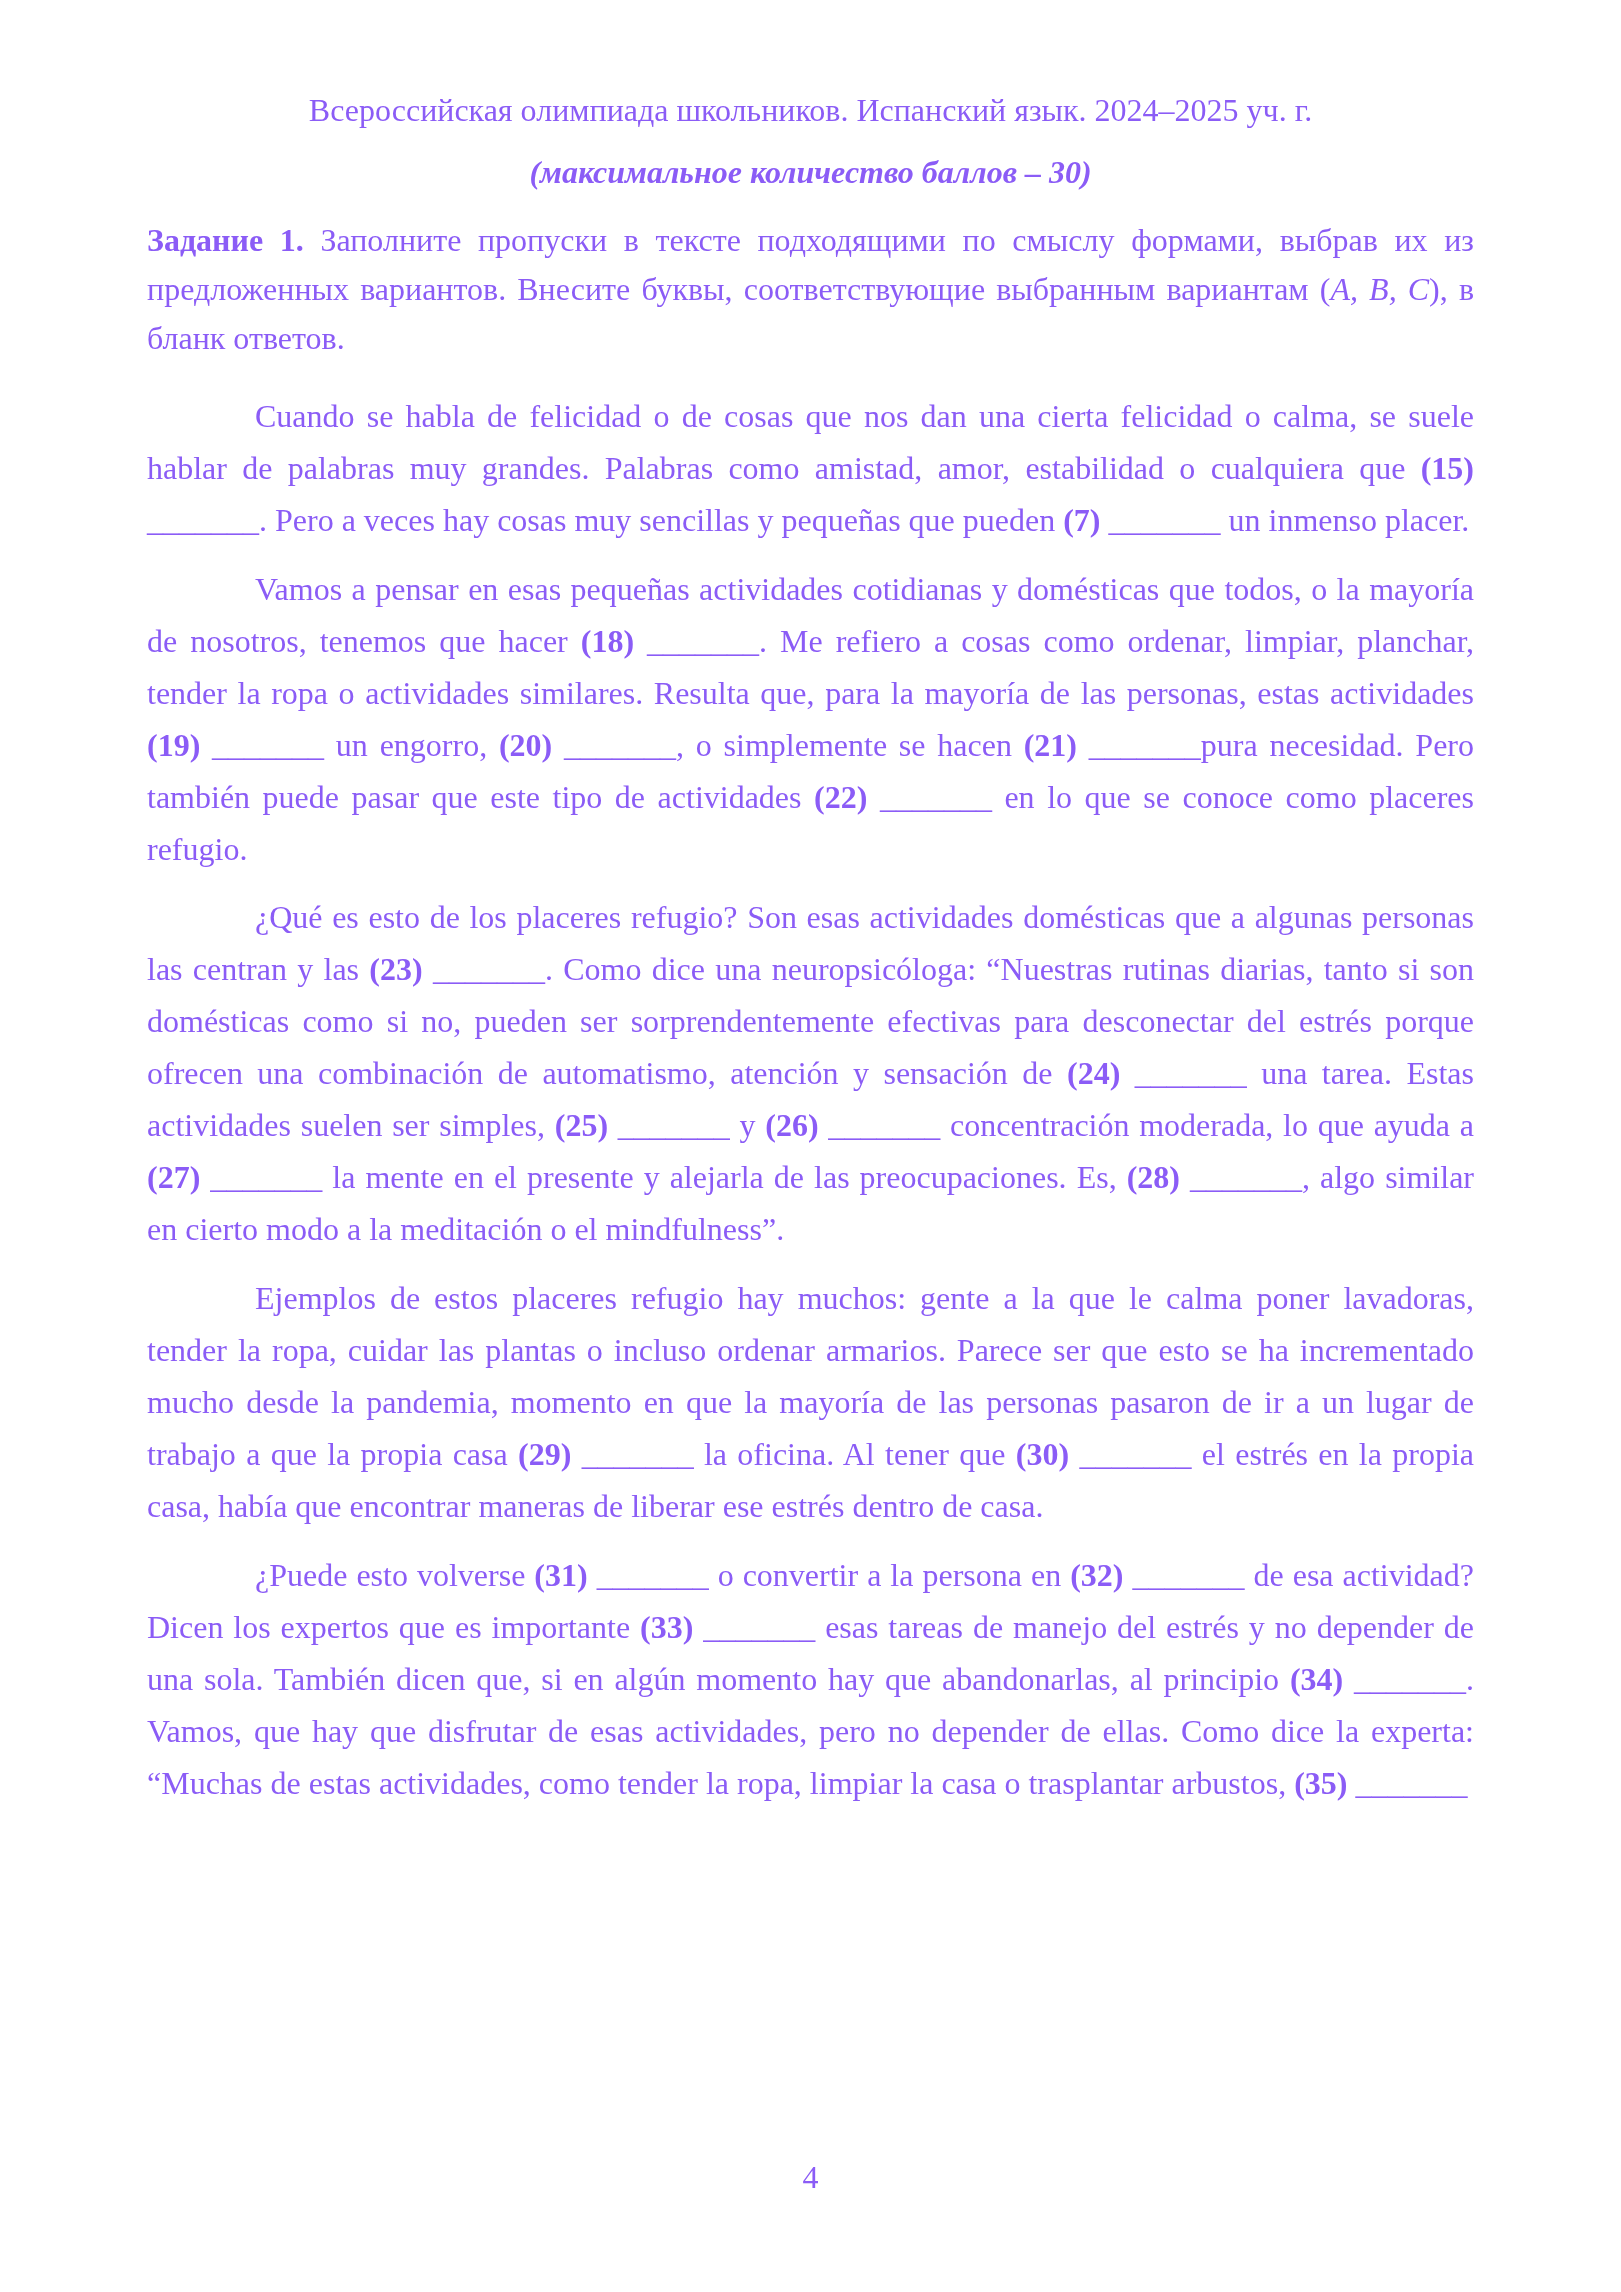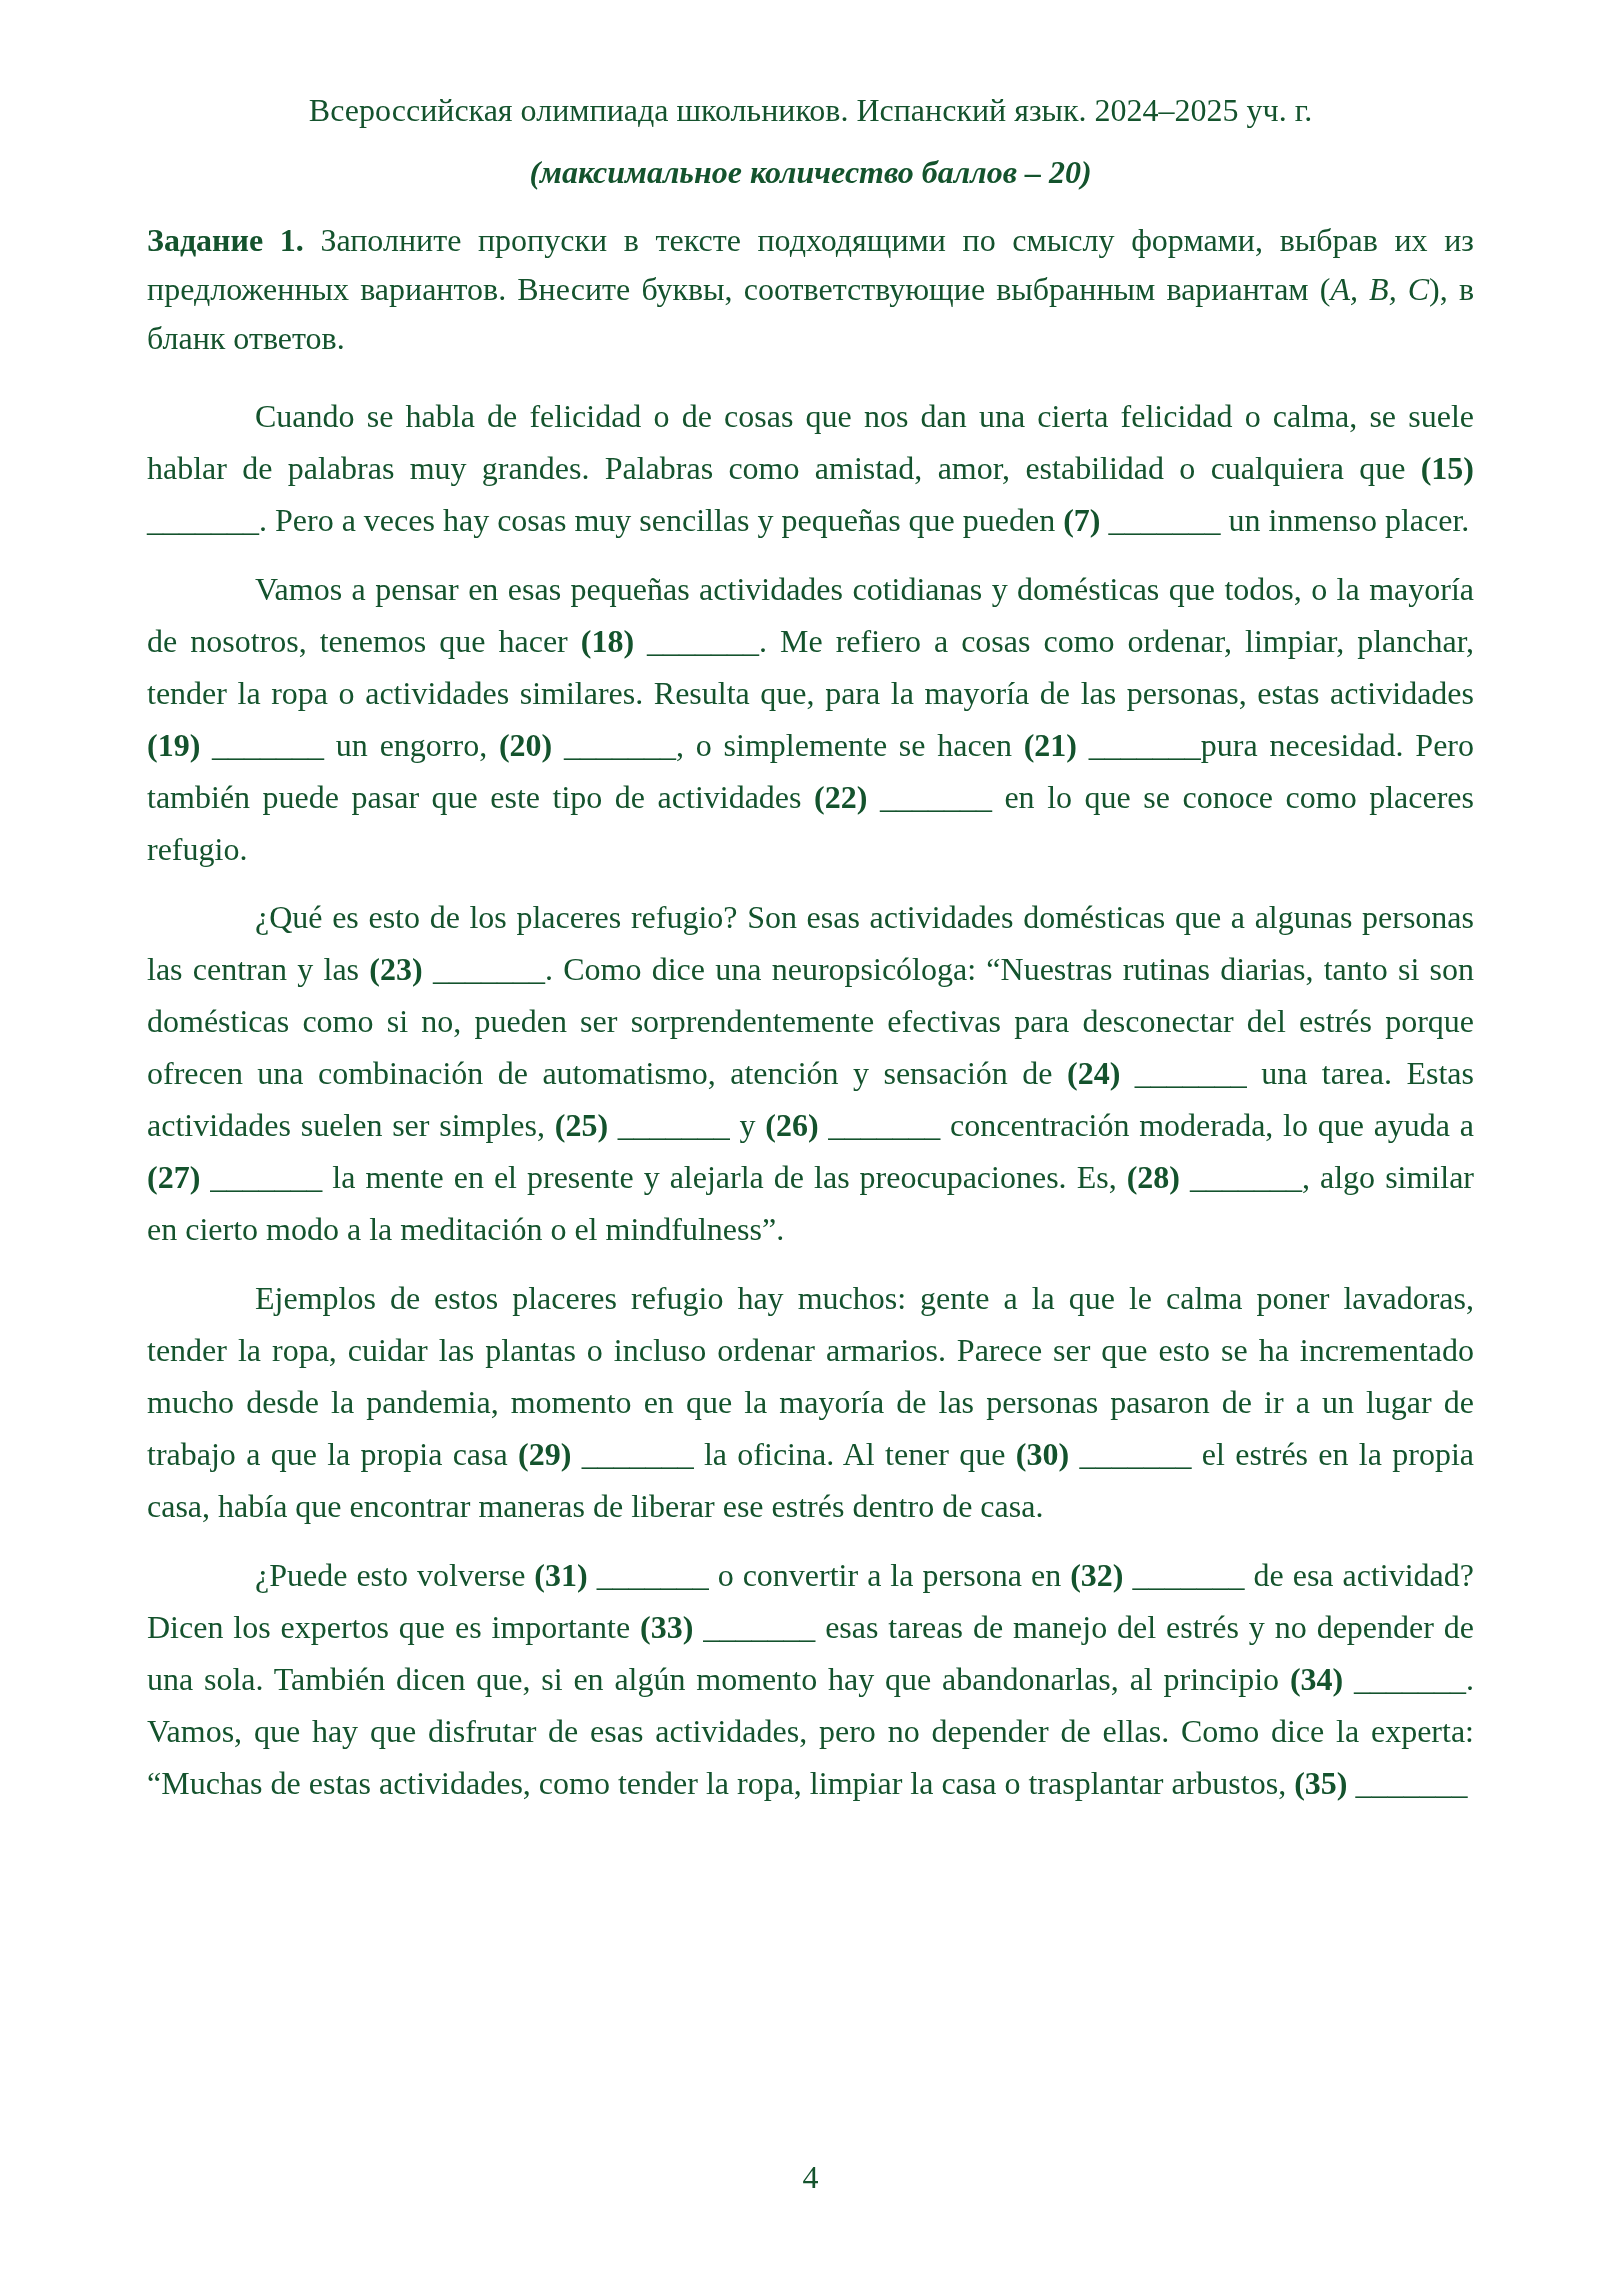--- a/index.html
+++ b/index.html
@@ -2,21 +2,21 @@
 <html><head>
 <meta charset="utf-8">
 <style>
   html, body { margin: 0; padding: 0; background: #888; }
   .page {
     position: relative;
     width: 1621px;
     height: 2293px;
     margin: 0 auto;
     background: #ffffff;
-    color: #14532d;
+    color: #8b5cf6;
     font-family: "Liberation Serif", "DejaVu Serif", serif;
     font-size: 32px;
     box-sizing: border-box;
     padding: 88px 147px 0 147px;
     overflow: hidden;
   }
   .header { text-align: center; line-height: 45px; }
   .title-block { text-align: center; margin-top: 15.7px; line-height: 47px; font-weight: bold; }
   .title-line .title-text {
     text-decoration: underline;
@@ -50,21 +50,21 @@
 </head>
 <body>
 
 <div class="page">
 
   <div class="header">
     <div>Всероссийская олимпиада школьников. Испанский язык. 2024–2025 уч. г.</div>
   </div>
 
   <div class="title-block">
-    <div class="subtitle-line">(максимальное количество баллов – 20)</div>
+    <div class="subtitle-line">(максимальное количество баллов – 30)</div>
   </div>
 
   <p class="instruction"><span class="b">Задание 1.</span><span> Заполните пропуски в тексте подходящими по смыслу формами, выбрав их из предложенных вариантов. Внесите буквы, соответствующие выбранным вариантам (</span><span class="i">А, В, С</span><span>), в бланк ответов.</span></p>
 
   <div class="passage">
     <p class="para"><span>Cuando se habla de felicidad o de cosas que nos dan una cierta felicidad o calma, se suele hablar de palabras muy grandes. Palabras como amistad, amor, estabilidad o cualquiera que </span><span class="b">(15)</span><span> _______. Pero a veces hay cosas muy sencillas y pequeñas que pueden </span><span class="b">(7)</span><span> _______ un inmenso placer.</span></p>
     <p class="para"><span>Vamos a pensar en esas pequeñas actividades cotidianas y domésticas que todos, o la mayoría de nosotros, tenemos que hacer </span><span class="b">(18)</span><span> _______. Me refiero a cosas como ordenar, limpiar, planchar, tender la ropa o actividades similares. Resulta que, para la mayoría de las personas, estas actividades </span><span class="b">(19)</span><span> _______ un engorro, </span><span class="b">(20)</span><span> _______, o simplemente se hacen </span><span class="b">(21)</span><span> _______pura necesidad. Pero también puede pasar que este tipo de actividades </span><span class="b">(22)</span><span> _______ en lo que se conoce como placeres refugio.</span></p>
     <p class="para"><span>¿Qué es esto de los placeres refugio? Son esas actividades domésticas que a algunas personas las centran y las </span><span class="b">(23)</span><span> _______. Como dice una neuropsicóloga: “Nuestras rutinas diarias, tanto si son domésticas como si no, pueden ser sorprendentemente efectivas para desconectar del estrés porque ofrecen una combinación de automatismo, atención y sensación de </span><span class="b">(24)</span><span> _______ una tarea. Estas actividades suelen ser simples, </span><span class="b">(25)</span><span> _______ y </span><span class="b">(26)</span><span> _______ concentración moderada, lo que ayuda a </span><span class="b">(27)</span><span> _______ la mente en el presente y alejarla de las preocupaciones. Es, </span><span class="b">(28)</span><span> _______, algo similar en cierto modo a la meditación o el mindfulness”.</span></p>
     <p class="para"><span>Ejemplos de estos placeres refugio hay muchos: gente a la que le calma poner lavadoras, tender la ropa, cuidar las plantas o incluso ordenar armarios. Parece ser que esto se ha incrementado mucho desde la pandemia, momento en que la mayoría de las personas pasaron de ir a un lugar de trabajo a que la propia casa </span><span class="b">(29)</span><span> _______ la oficina. Al tener que </span><span class="b">(30)</span><span> _______ el estrés en la propia casa, había que encontrar maneras de liberar ese estrés dentro de casa.</span></p>
     <p class="para"><span>¿Puede esto volverse </span><span class="b">(31)</span><span> _______ o convertir a la persona en </span><span class="b">(32)</span><span> _______ de esa actividad? Dicen los expertos que es importante </span><span class="b">(33)</span><span> _______ esas tareas de manejo del estrés y no depender de una sola. También dicen que, si en algún momento hay que abandonarlas, al principio </span><span class="b">(34)</span><span> _______. Vamos, que hay que disfrutar de esas actividades, pero no depender de ellas. Como dice la experta: “Muchas de estas actividades, como tender la ropa, limpiar la casa o trasplantar arbustos, </span><span class="b">(35)</span><span> _______</span></p>

